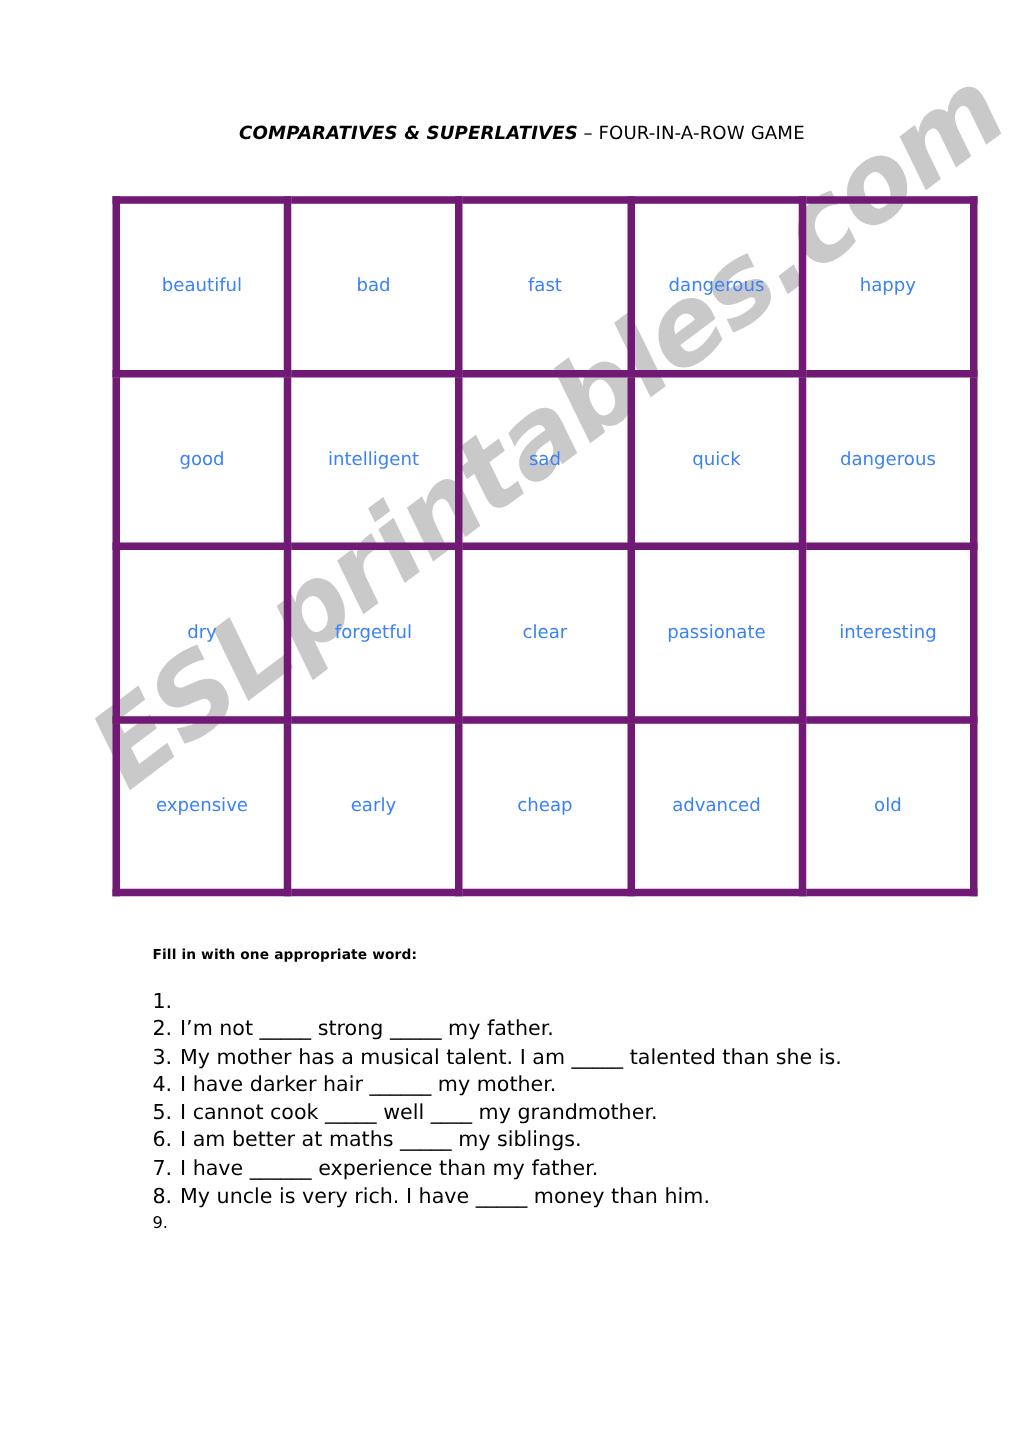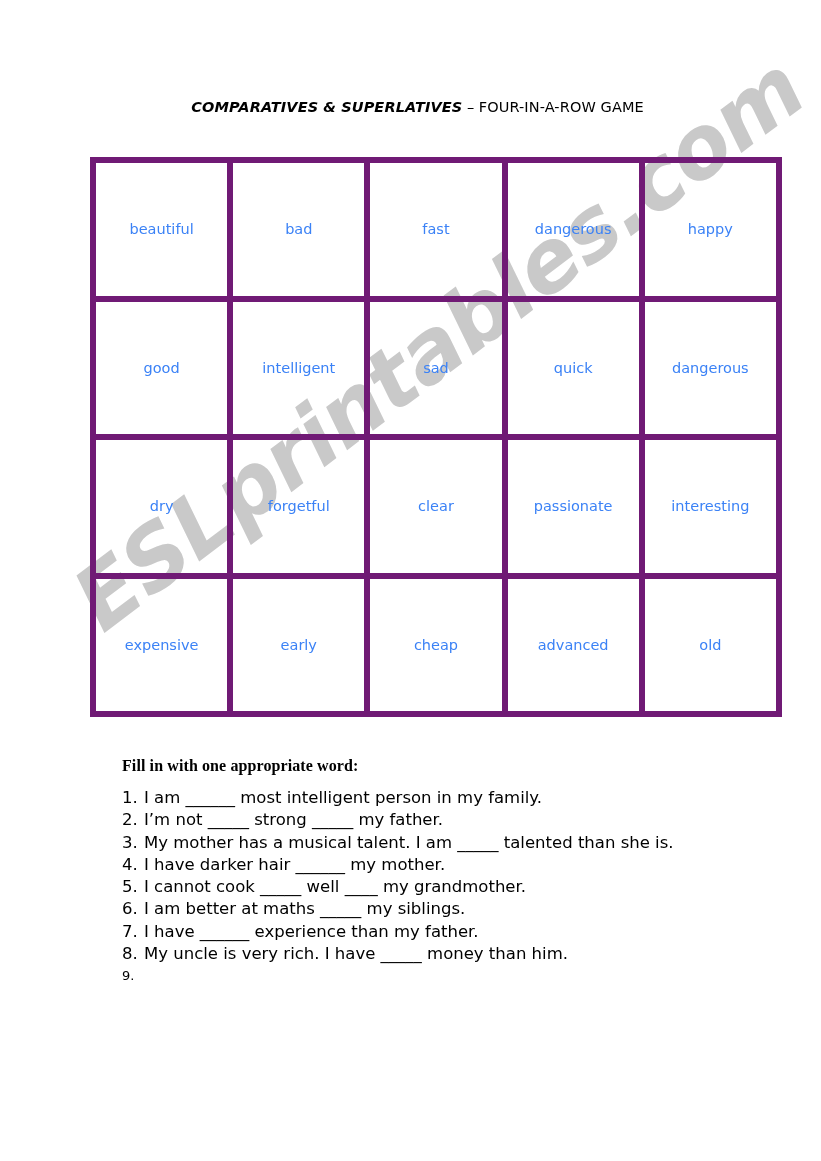--- a/index.html
+++ b/index.html
@@ -95,25 +95,24 @@
 
   
   #exercise {
     position: absolute;
     left: 122px;
     top: 757px;
     width: 640px;
     z-index: 10;
   }
   #instructions {
-    font-size: 16px;
+    font-size: 11px;
     font-weight: bold;
     letter-spacing: 0.1px;
-    margin: 0 0 12px 0;
-    font-family: Liberation Serif, serif;
+    margin: 0 0 20px 0;
   }
   #sentences {
     list-style: none;
     margin: 0;
     padding: 0;
   }
   #sentences li {
     font-size: 16.5px;
     line-height: 22.3px;
     white-space: nowrap;
@@ -168,21 +167,20 @@
       <td>old</td>
     </tr>
   </tbody>
 </table>
 
 <div id="exercise">
   <p id="instructions">Fill in with one appropriate word:</p>
   <ol id="sentences">
     <li>
         <span class="num">1.</span>
-        <span class="txt">I am ______ most intelligent person in my family.</span>
       </li>
     <li>
         <span class="num">2.</span>
         <span class="txt">I’m not _____ strong _____ my father.</span>
       </li>
     <li>
         <span class="num">3.</span>
         <span class="txt">My mother has a musical talent. I am _____ talented than she is.</span>
       </li>
     <li>

